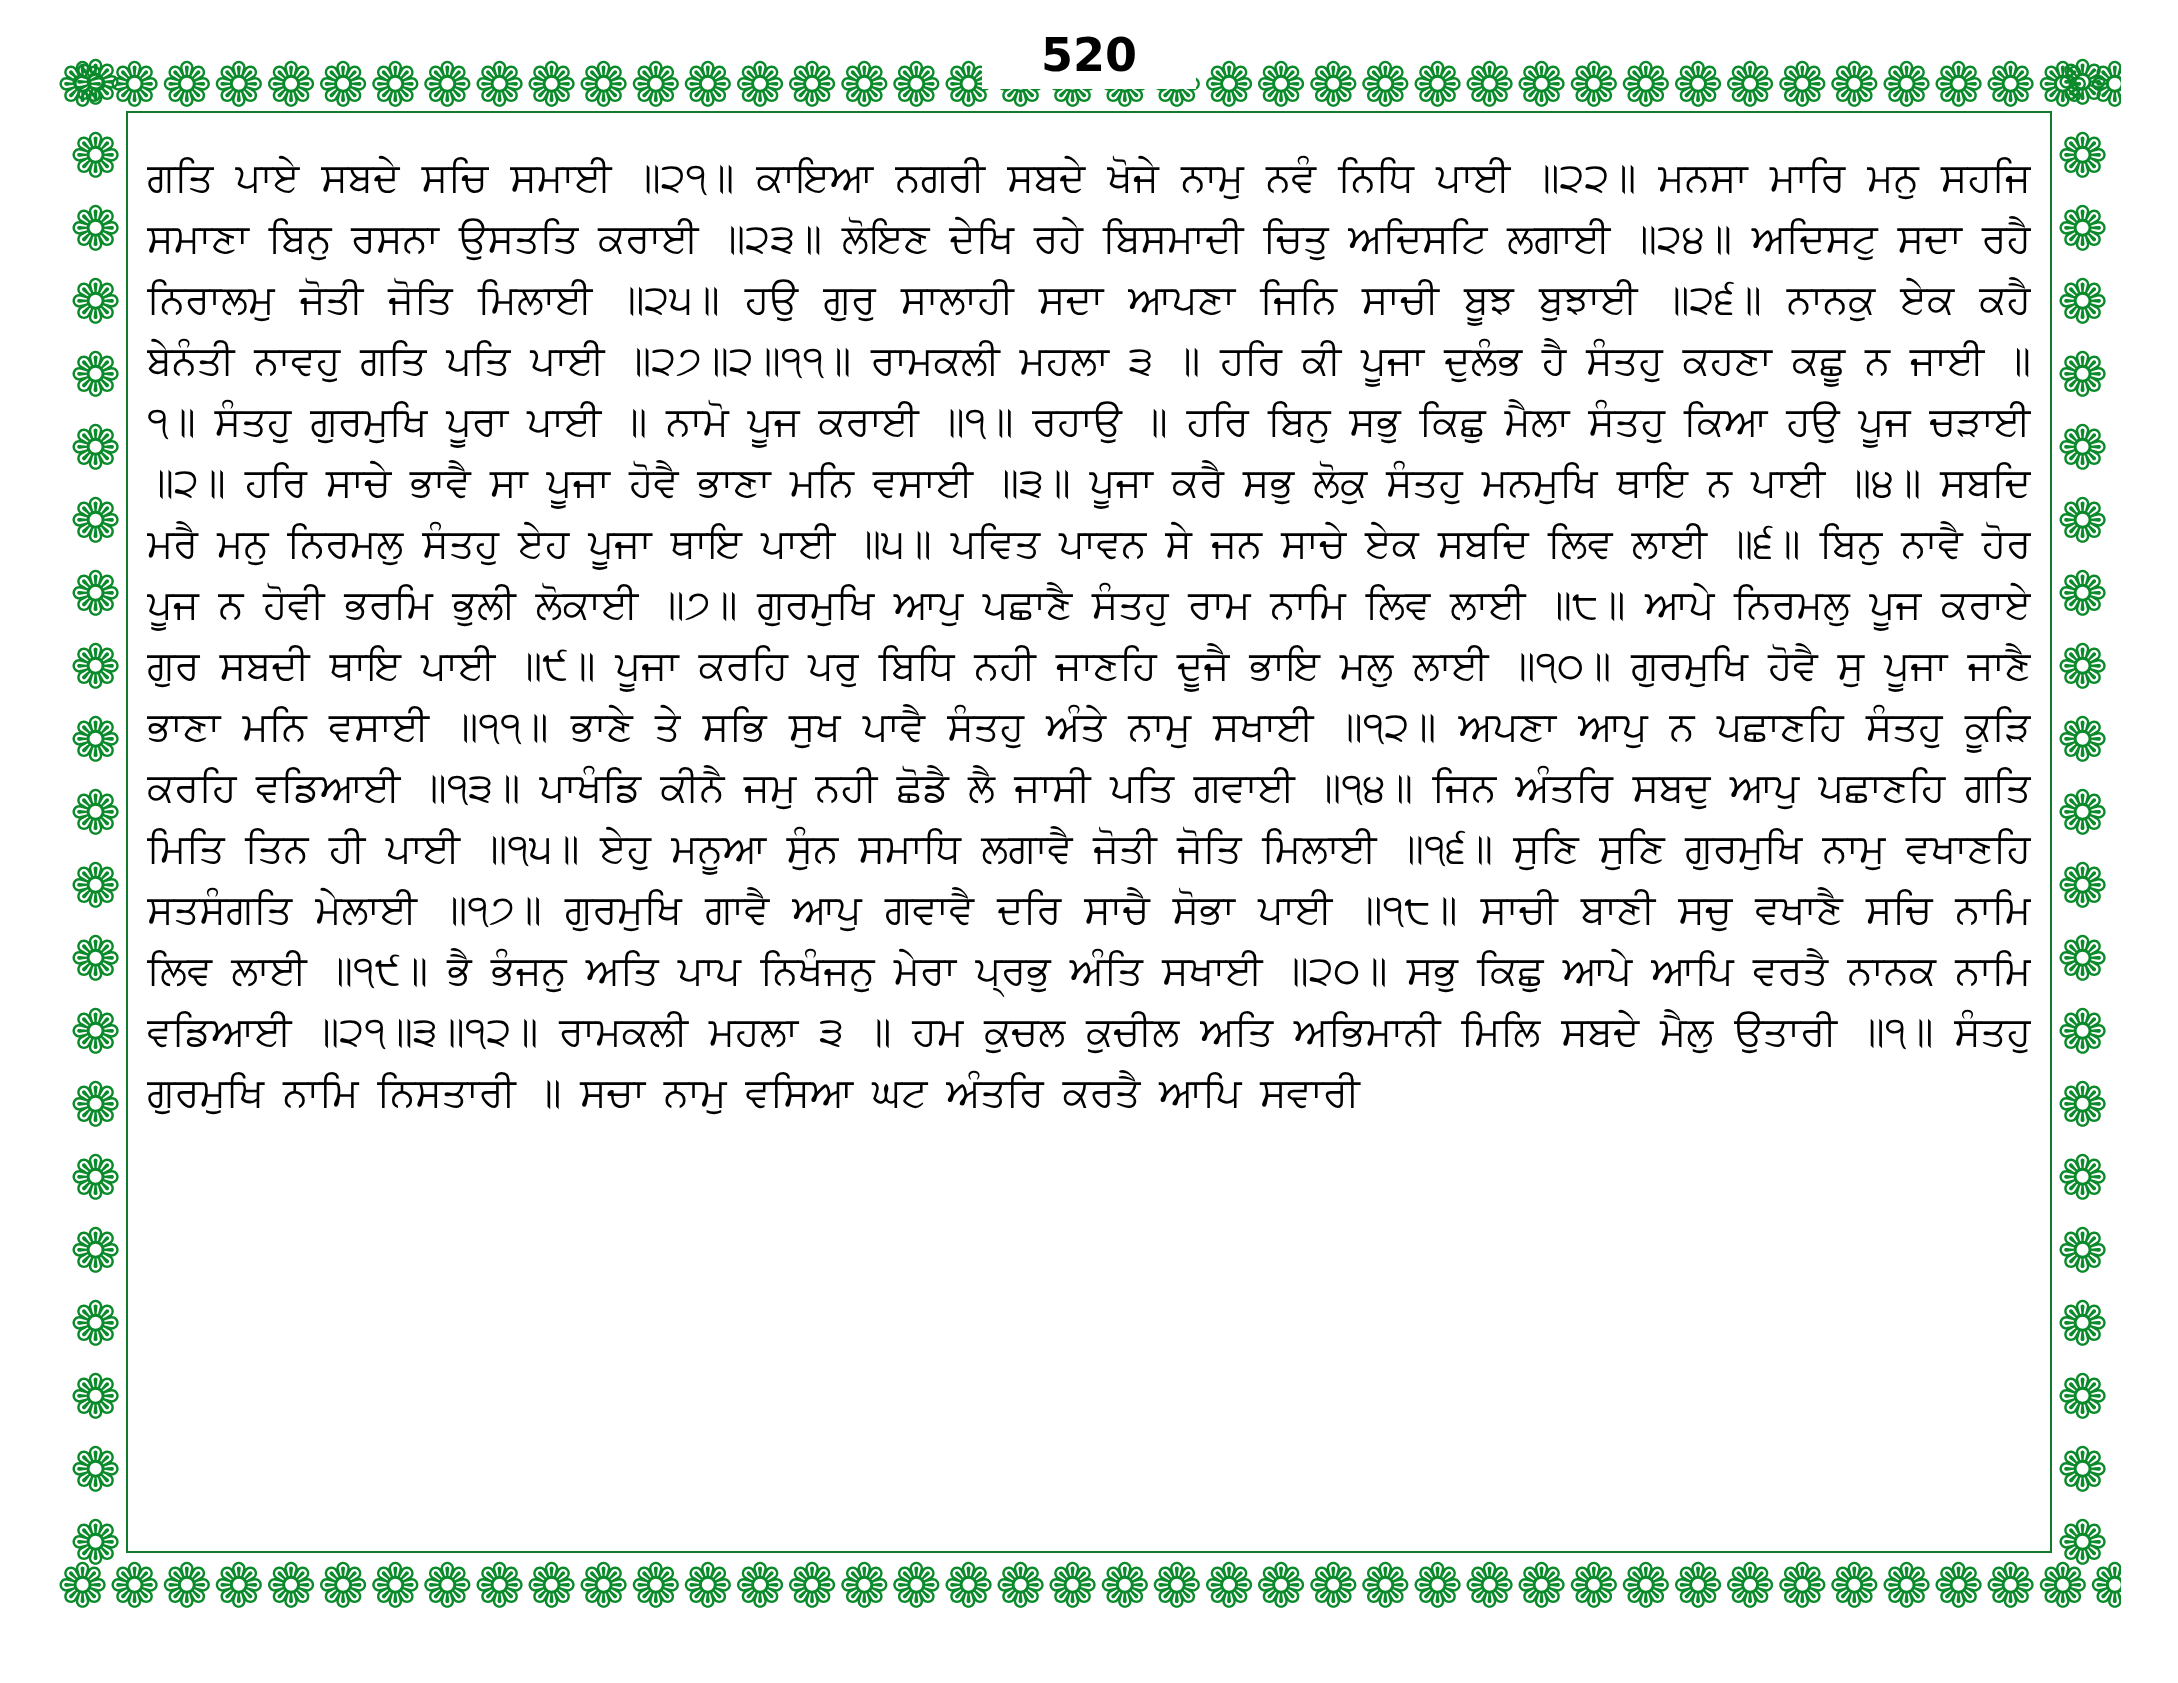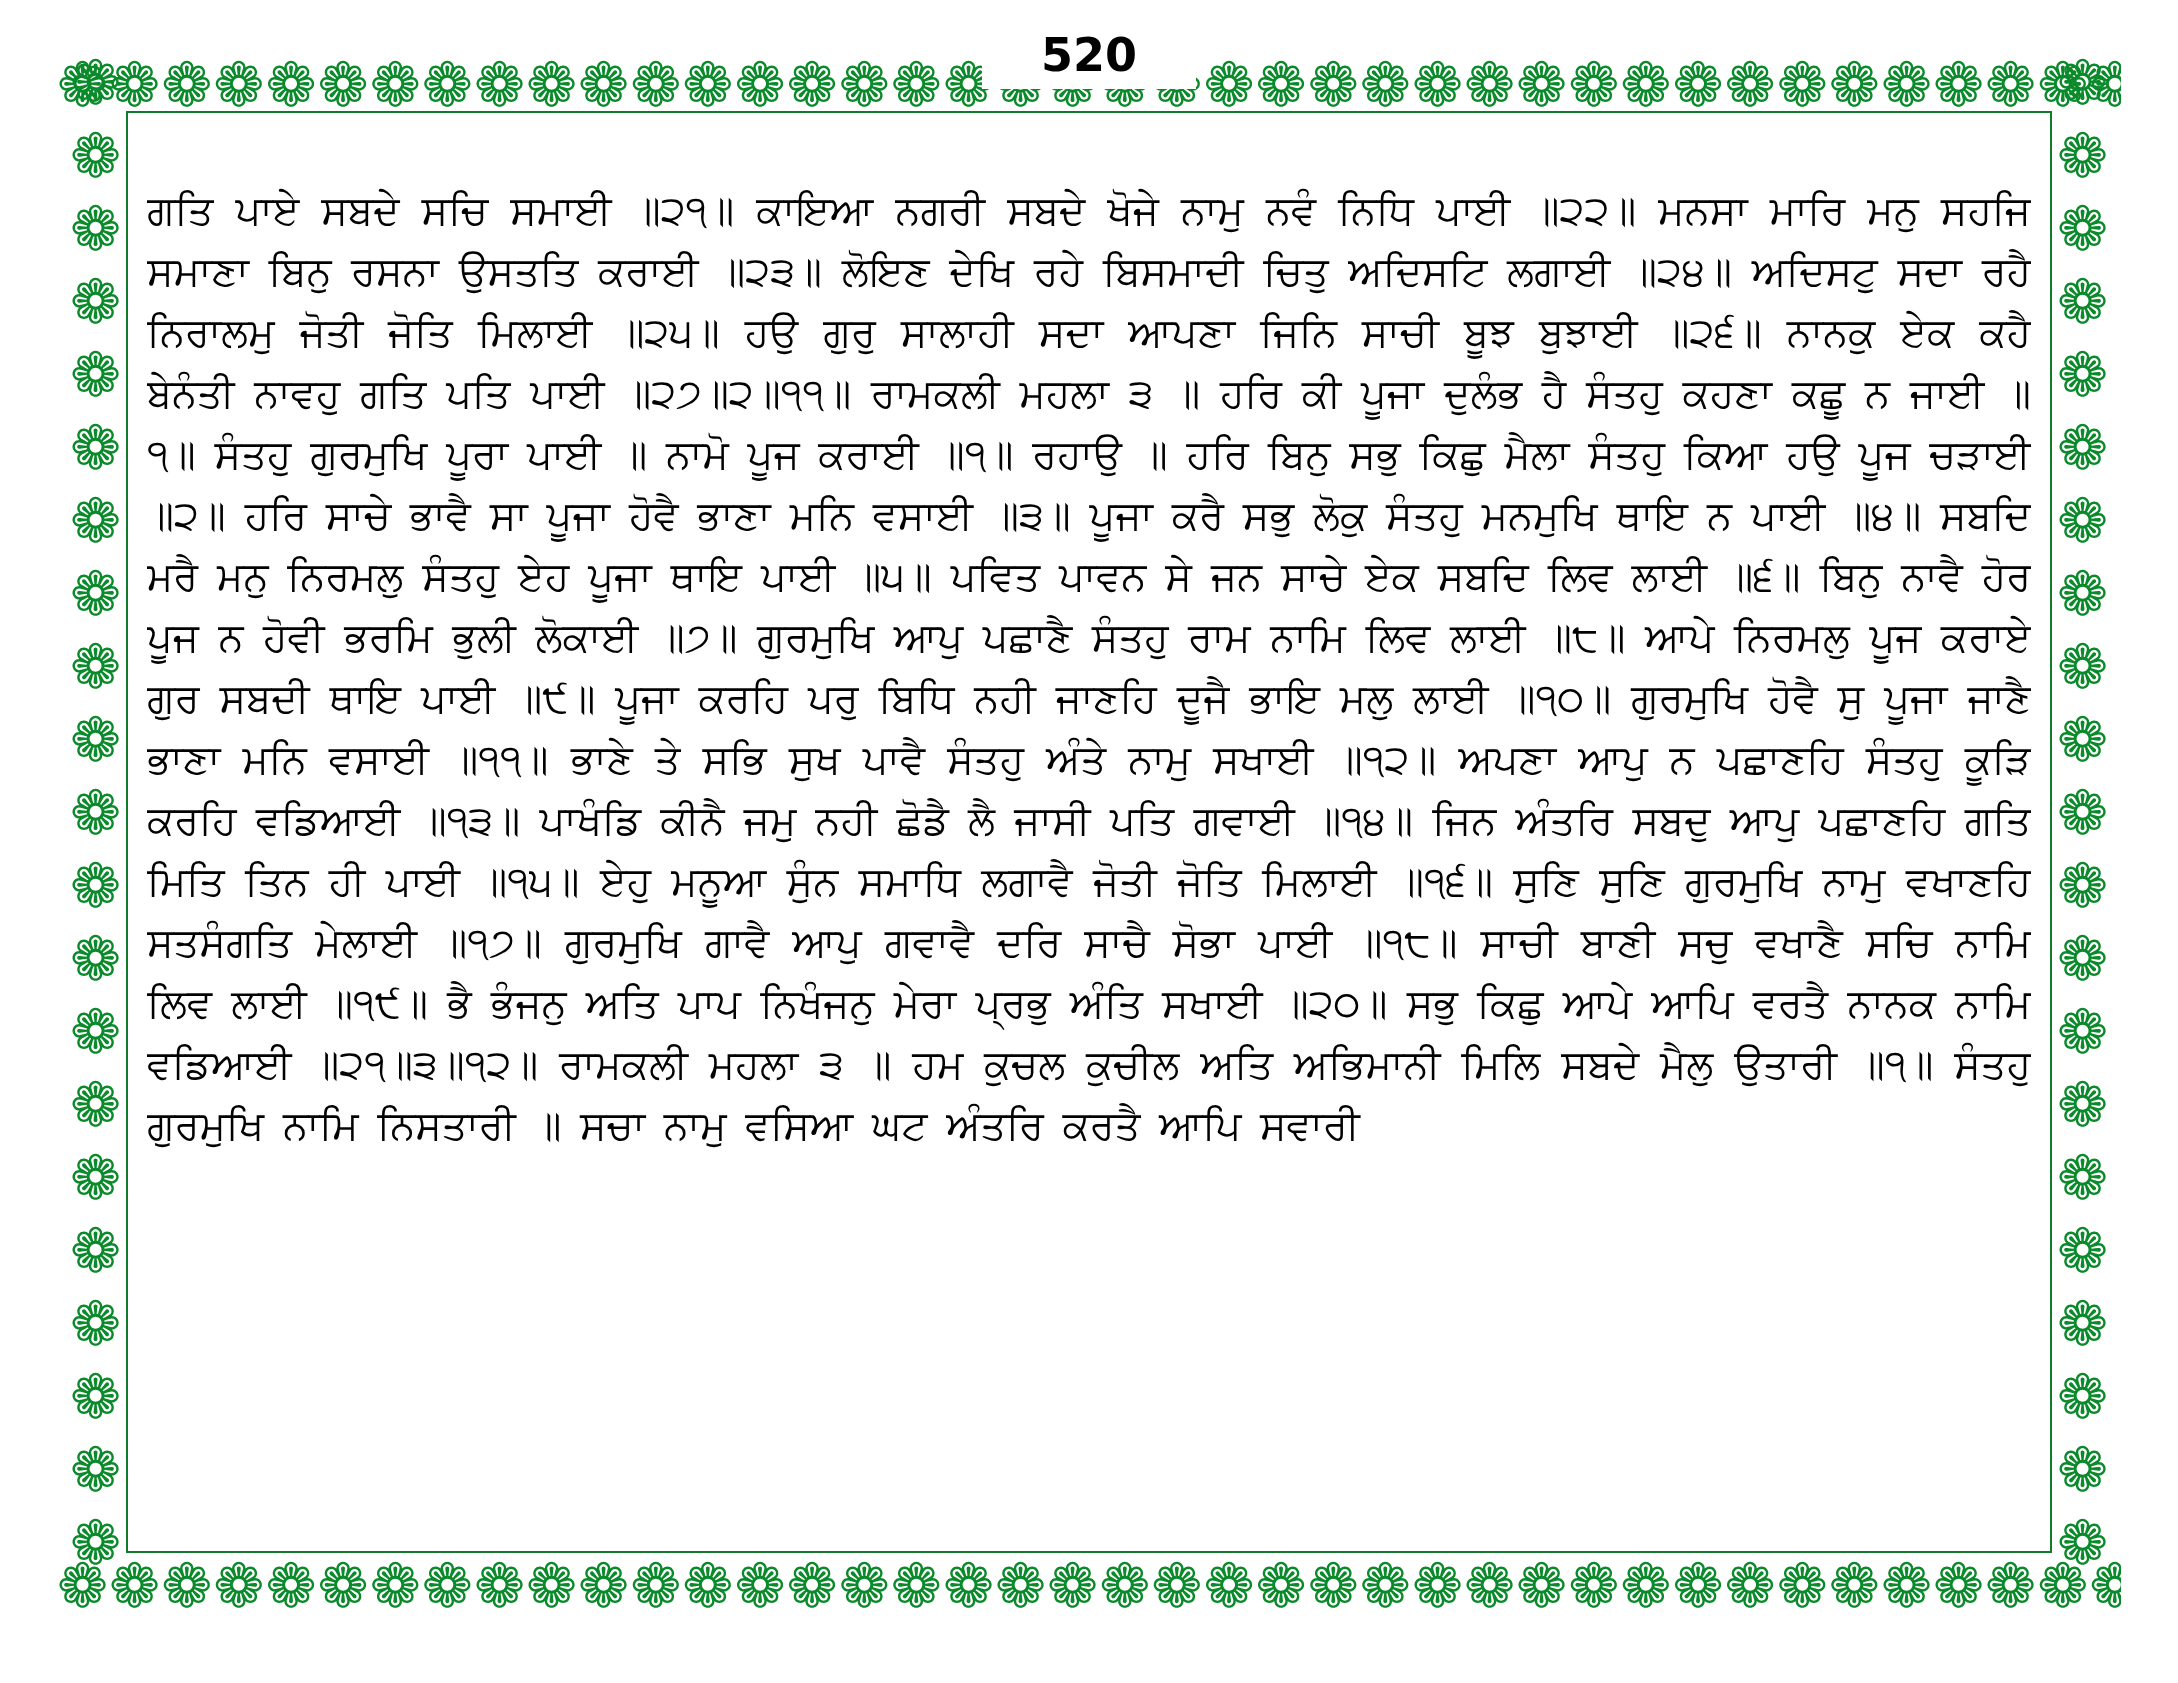--- a/index.html
+++ b/index.html
@@ -104,21 +104,21 @@
     text-align: justify;
     text-justify: inter-word;
     word-spacing: 6px;
     font-family: "DejaVu Sans", sans-serif;
     overflow: hidden;
   }
   .body-text p {
     margin: 0;
     text-align: justify;
   }
-  .body-text p:last-child { text-align: justify; margin-top: 33px; }
+  .body-text p:last-child { text-align: justify; }
 </style>
 </head>
 <body>
 
 <div class="page">
 
   <div class="border-frame">
     <div class="border-row top">❁❁❁❁❁❁❁❁❁❁❁❁❁❁❁❁❁❁❁❁❁❁❁❁❁❁❁❁❁❁❁❁❁❁❁❁❁❁❁❁❁❁❁❁❁❁❁❁❁❁❁❁❁❁❁❁❁❁❁❁❁❁❁❁❁❁❁❁❁❁</div>
     <div class="border-row bottom">❁❁❁❁❁❁❁❁❁❁❁❁❁❁❁❁❁❁❁❁❁❁❁❁❁❁❁❁❁❁❁❁❁❁❁❁❁❁❁❁❁❁❁❁❁❁❁❁❁❁❁❁❁❁❁❁❁❁❁❁❁❁❁❁❁❁❁❁❁❁</div>
     <div class="border-col left">

